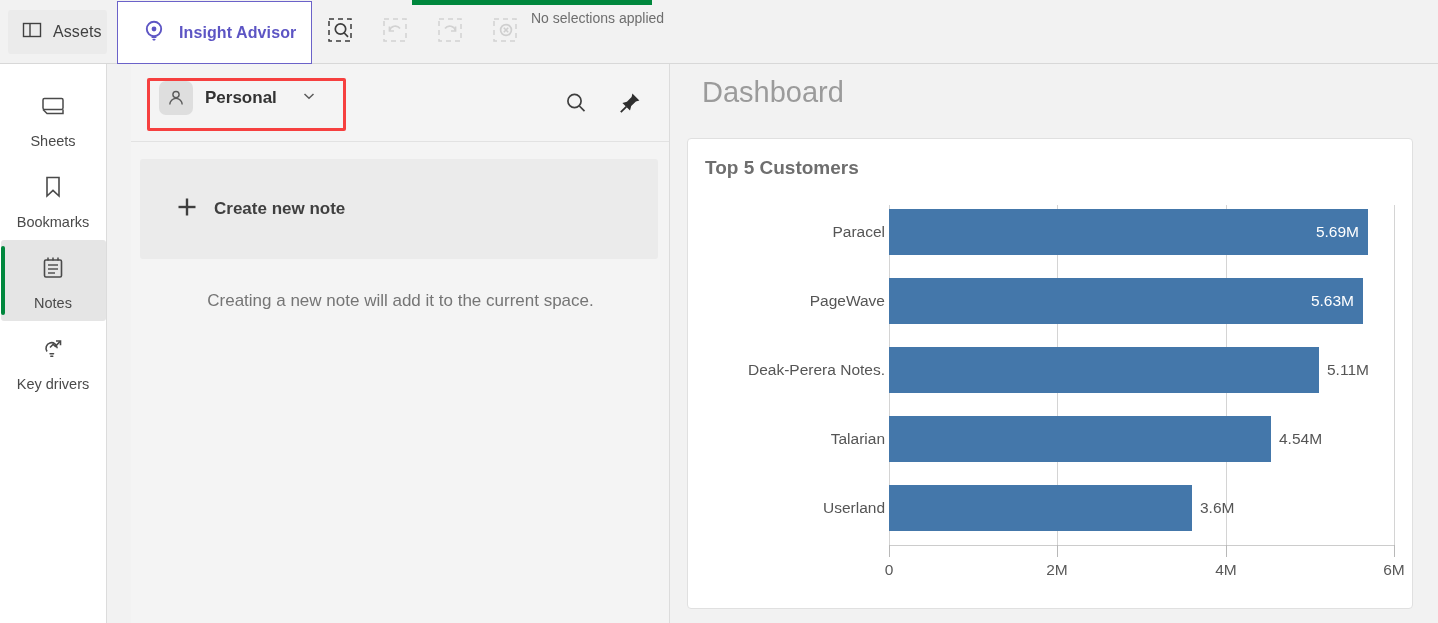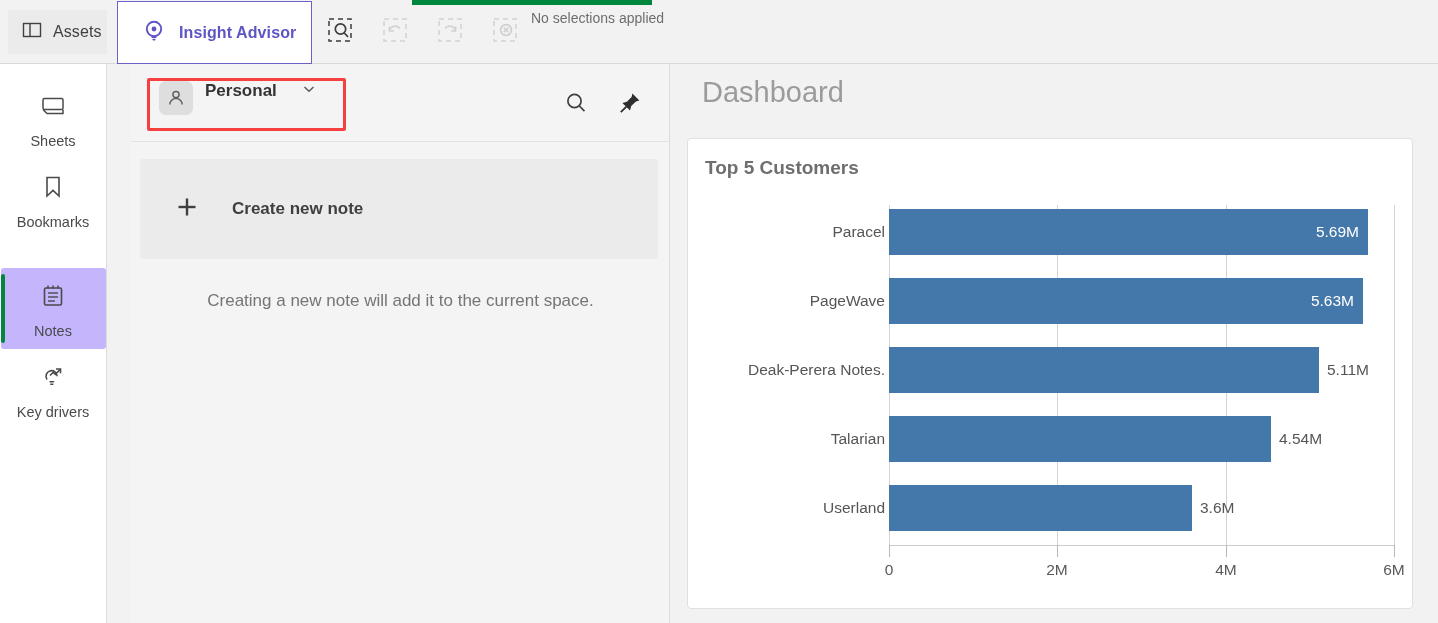--- a/index.html
+++ b/index.html
@@ -71,21 +71,21 @@
     border-right: 1px solid #dcdcdc;
   }
   .rail-item {
     position: relative;
     width: 105px; margin: 0 auto;
     padding: 14px 0 10px;
     display: flex; flex-direction: column; align-items: center; gap: 9px;
     border-radius: 3px;
     cursor: pointer;
   }
-  .rail-item.active { background: #c4b5fd; margin-top: 28px; }
+  .rail-item.active { background: #e5e5e5; }
   .rail-item.active::before {
     content: ""; position: absolute; left: 0; top: 6px;
     width: 4px; height: calc(100% - 12px);
     background: #00873d; border-radius: 2px;
   }
   .rail-label { font-size: 14.5px; color: #4a4a4a; }
   .rail-spacer { height: 14px; }
 
   
   .notes-panel {
@@ -94,21 +94,21 @@
     background: #f4f4f4;
     border-right: 1px solid #dcdcdc;
   }
   .notes-header {
     position: relative;
     height: 78px;
     border-bottom: 1px solid #e2e2e2;
   }
   .space-picker {
     position: absolute; left: 28px; top: 17px;
-    display: flex; gap: 12px;
+    display: flex; align-items: center; gap: 12px;
     cursor: pointer;
   }
   .avatar-chip {
     width: 34px; height: 34px; border-radius: 7px;
     background: #dedede;
     display: flex; align-items: center; justify-content: center;
   }
   .space-name { font-size: 17px; font-weight: 700; color: #333333; }
   .chev { margin-left: 12px; display: block; }
   .redbox {
@@ -122,21 +122,21 @@
     position: absolute; right: 26px; top: 26px;
     display: flex; align-items: center; gap: 28px;
   }
   .hdr-icon { width: 26px; height: 26px; display: block; cursor: pointer; }
 
   .create-note {
     position: absolute; left: 9px; top: 95px;
     width: 518px; height: 100px;
     background: #ebebeb;
     border-radius: 3px;
-    display: flex; align-items: center; gap: 34px;
+    display: flex; align-items: center; gap: 16px;
     padding-left: 36px;
     cursor: pointer;
   }
   .create-note-label { font-size: 17px; font-weight: 700; color: #3f3f3f; }
   .notes-hint {
     position: absolute; left: 0; top: 227px;
     width: 539px; text-align: center;
     font-size: 17px; color: #757575;
   }
 

